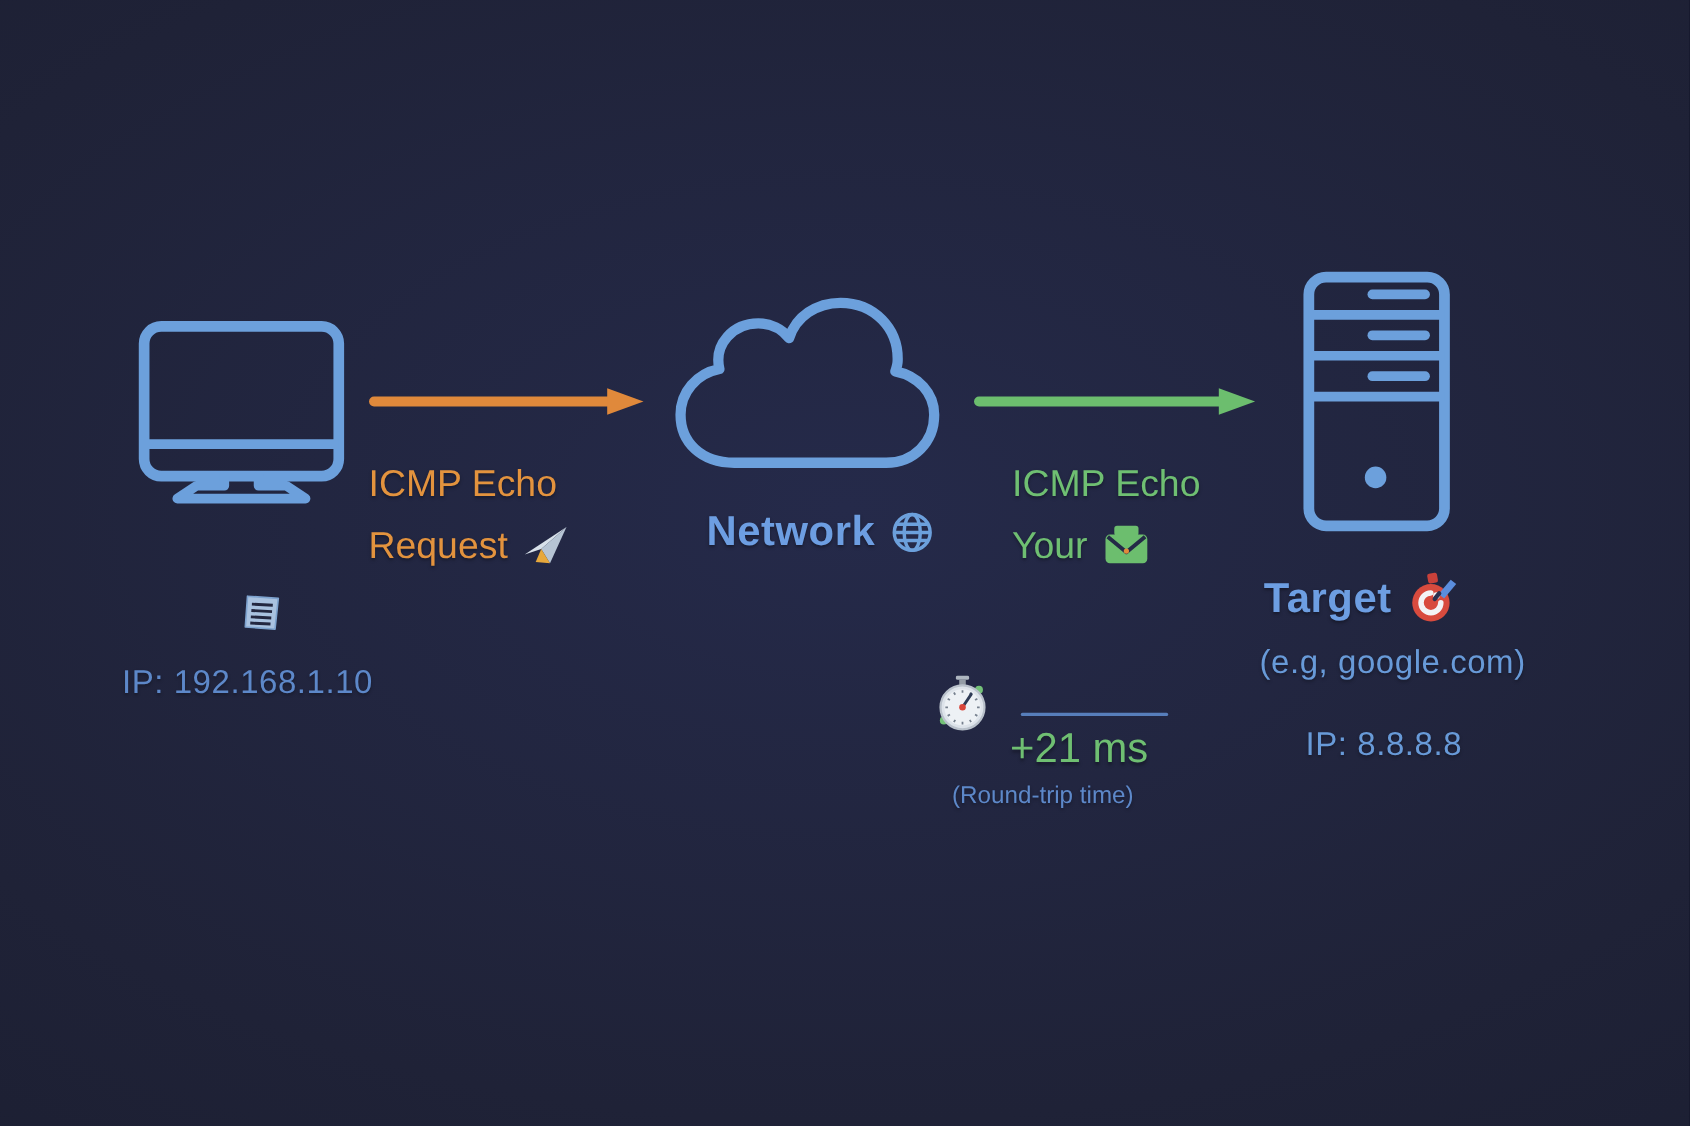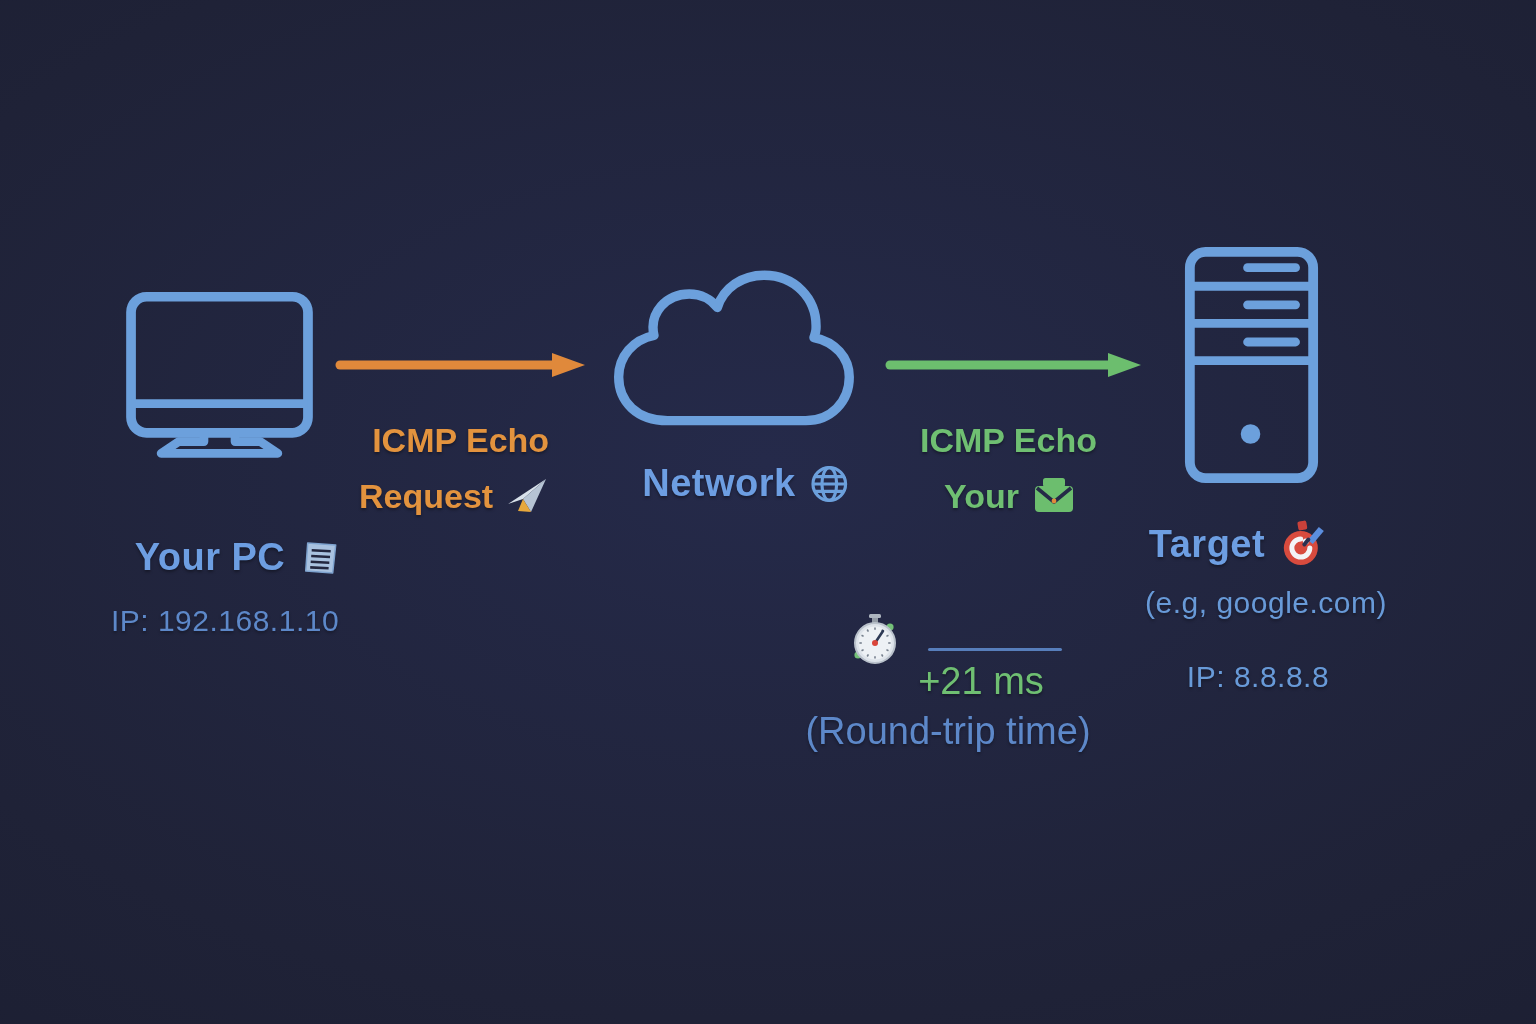--- a/index.html
+++ b/index.html
@@ -12,47 +12,46 @@
     background:radial-gradient(120% 105% at 50% 45%, #252a4a 0%, var(--bg) 52%, #181b2c 100%);
     font-family:"Liberation Sans","DejaVu Sans",sans-serif;
   }
   .abs{position:absolute;}
   .centered{transform:translateX(-50%);}
   .row{display:flex;align-items:center;gap:14px;white-space:nowrap;}
   .heading{font-weight:700;font-size:38px;color:var(--blue-text);letter-spacing:.5px;text-shadow:0 2px 3px rgba(0,0,0,.35);}
   .heading-lg{font-size:38px;}
   .sub{font-weight:400;font-size:30px;color:var(--blue-muted);letter-spacing:.5px;text-shadow:0 2px 3px rgba(0,0,0,.3);}
   .sub-bright{color:#689ad8;text-align:center;}
-  .flow{font-size:34px;line-height:56px;font-weight:700;text-shadow:0 2px 3px rgba(0,0,0,.35);text-align:right;}
+  .flow{font-size:34px;line-height:56px;font-weight:400;text-shadow:0 2px 3px rgba(0,0,0,.35);}
   .flow-request{color:var(--orange-text);}
   .flow-reply{color:var(--green-text);}
-  .flow .row{gap:12px;margin-left:24px;}
+  .flow .row{gap:12px;}
   .icon-blue{color:var(--blue);display:block;}
   .arrow-orange{color:var(--orange);display:block;}
   .arrow-green{color:var(--green);display:block;}
   .rtt-value{font-size:38px;font-weight:500;color:var(--green-text);text-shadow:0 2px 3px rgba(0,0,0,.35);}
-  .rtt-caption{font-size:38px;color:var(--blue-muted);text-shadow:0 2px 3px rgba(0,0,0,.3);}
+  .rtt-caption{font-size:22px;color:var(--blue-muted);text-shadow:0 2px 3px rgba(0,0,0,.3);}
   .rtt-divider{width:134px;height:3px;background:var(--blue-muted);border-radius:2px;opacity:.9;}
   svg{display:block;}
 </style>
 </head>
 <body>
 
 <div class="canvas">
 
   <div class="abs" style="left:122px;top:288px;">
     <svg width="195" height="175" viewBox="0 0 200 180" fill="none" class="icon-blue">
       <rect x="9" y="9" width="182" height="140" rx="16" stroke="currentColor" stroke-width="10"></rect>
       <line x1="9" y1="119" x2="191" y2="119" stroke="currentColor" stroke-width="9"></line>
       <path d="M84 149 L84 158 L58 158 L40 170 L160 170 L142 158 L116 158 L116 149" stroke="currentColor" stroke-width="9" stroke-linejoin="round" stroke-linecap="round"></path>
     </svg>
   </div>
 
   <div class="abs row centered" style="left:238px;top:536px;">
-    <span class="heading">Your PC</span>
     <span>
       <svg width="42" height="42" viewBox="0 0 42 42">
         <path d="M8 6 L36 8 L33 36 L6 34 Z" fill="#a9c2e0" stroke="#7ea3cf" stroke-width="1.5" stroke-linejoin="round"></path>
         <line x1="12" y1="13.2" x2="31" y2="14.2" stroke="#232740" stroke-width="2.6"></line>
         <line x1="11.5" y1="19" x2="30.3" y2="20" stroke="#232740" stroke-width="2.6"></line>
         <line x1="11" y1="24.8" x2="29.6" y2="25.8" stroke="#232740" stroke-width="2.6"></line>
         <line x1="10.5" y1="30.4" x2="28.9" y2="31.3" stroke="#232740" stroke-width="2.6"></line>
       </svg>
     </span>
   </div>

